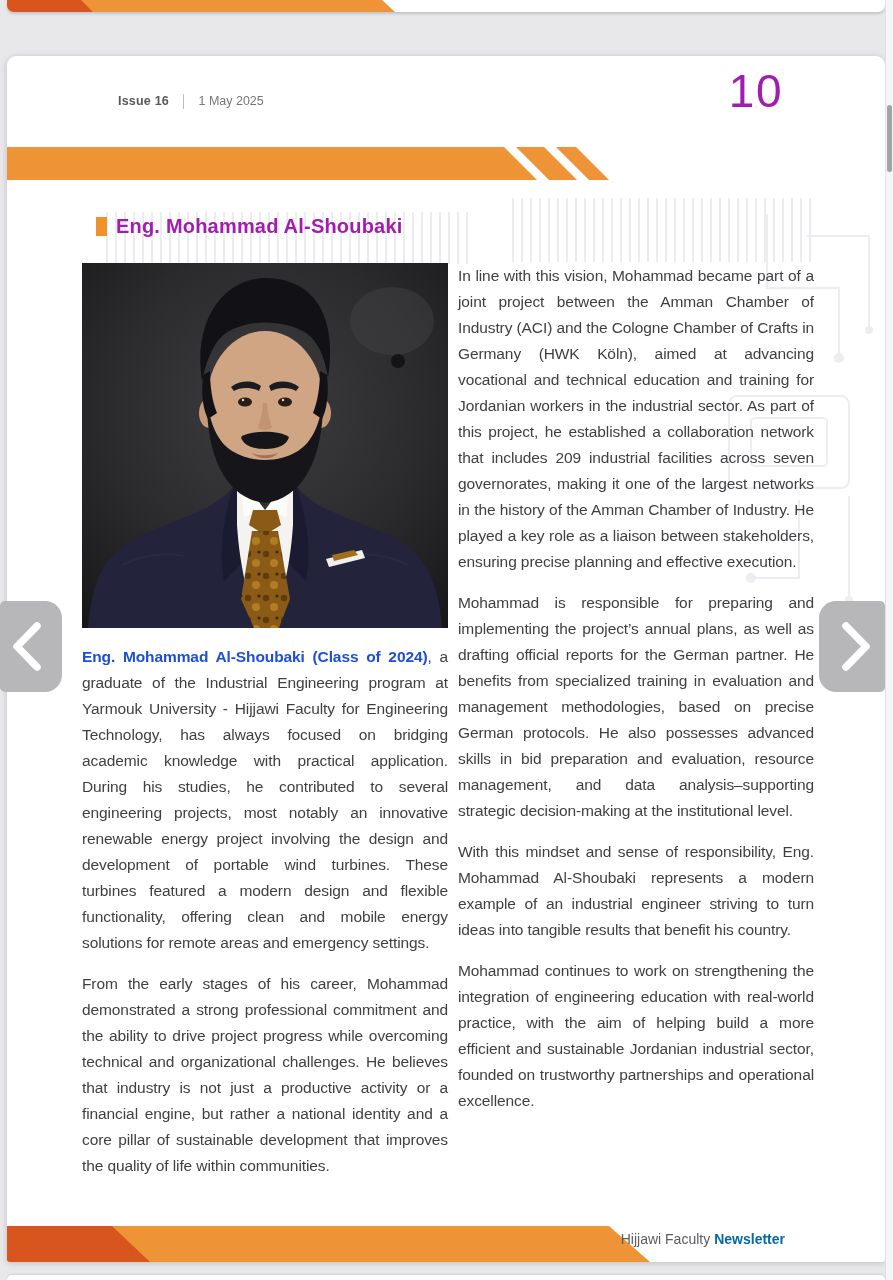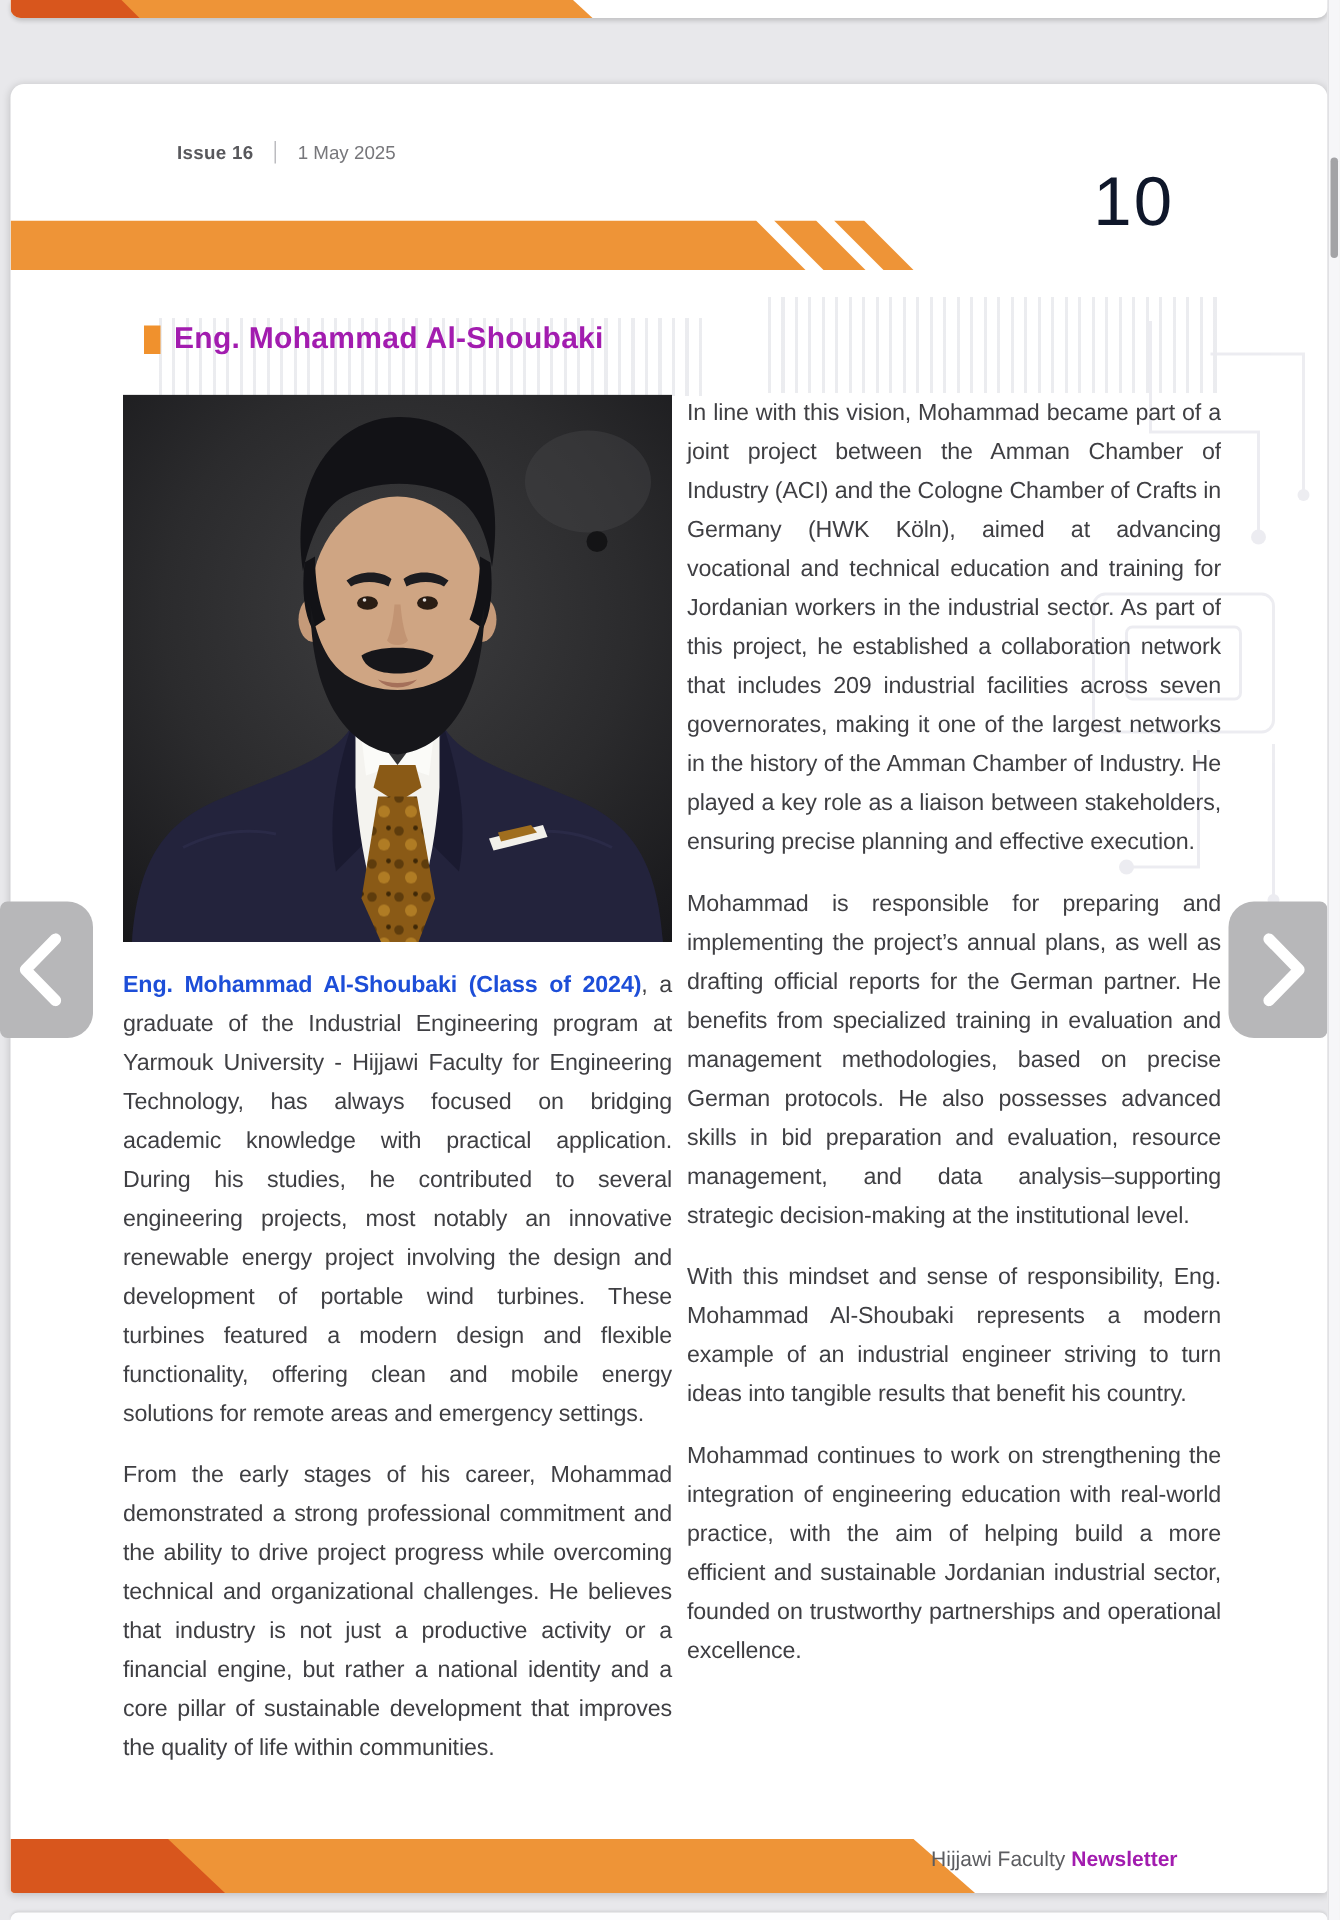--- a/index.html
+++ b/index.html
@@ -31,28 +31,28 @@
   .title-bars{
     position:absolute;height:52px;z-index:0;
     background:repeating-linear-gradient(90deg, rgba(208,210,218,.42) 0 2px, transparent 2px 9px);
   }
   .bars-a{left:99px;top:156px;width:364px;}
   .bars-b{left:505px;top:142px;width:305px;height:64px;}
   .circuit{position:absolute;z-index:0;opacity:.9;}
 
   
   .header-meta{
-    position:absolute;left:111px;top:38px;display:flex;align-items:center;z-index:2;
+    position:absolute;left:111px;top:38px;display:flex;align-items:flex-start;z-index:2;
     font-size:12.5px;color:#77777b;
   }
   .issue{font-weight:bold;color:#58585c;letter-spacing:.2px;}
   .meta-sep{width:1.5px;height:15px;background:#bcbcc0;margin:0 14px;}
   .page-number{
     position:absolute;right:102px;top:8px;z-index:2;
-    font-size:46px;color:#0f172a;letter-spacing:1.5px;font-weight:400;margin-top:43px;
+    font-size:46px;color:#a21caf;letter-spacing:1.5px;font-weight:400;
   }
 
   
   .accent-band{position:absolute;left:0;top:91px;z-index:1;}
   .fill-accent{fill:var(--accent,#EE9437);}
   .fill-accent-dark{fill:var(--accent-dark,#D8561D);}
 
   
   .title-row{position:absolute;left:89px;top:159px;display:flex;align-items:center;z-index:2;}
   .title-bullet{width:11px;height:19px;background:#F0912D;margin-right:9px;flex:none;}
@@ -73,21 +73,21 @@
     -webkit-hyphens:auto;hyphens:auto;
   }
   .para strong{color:#1d4ed8;}
 
   
   .footer-band{position:absolute;left:0;bottom:0;z-index:2;}
   .footer-brand{
     position:absolute;right:100px;bottom:15px;z-index:3;
     font-size:14px;color:#5b5c60;
   }
-  .footer-brand .bold{font-weight:bold;color:#a21caf;margin-left:4px;}
+  .footer-brand .bold{font-weight:bold;color:#0369a1;margin-left:4px;}
 
   
   .next-page{
     position:absolute;left:7px;top:1275px;width:878px;height:5px;
     background:#fdfdfe;border-radius:5px 5px 0 0;
     box-shadow:0 -1px 2px rgba(0,0,0,.10);
   }
 
   
   .nav-btn{

